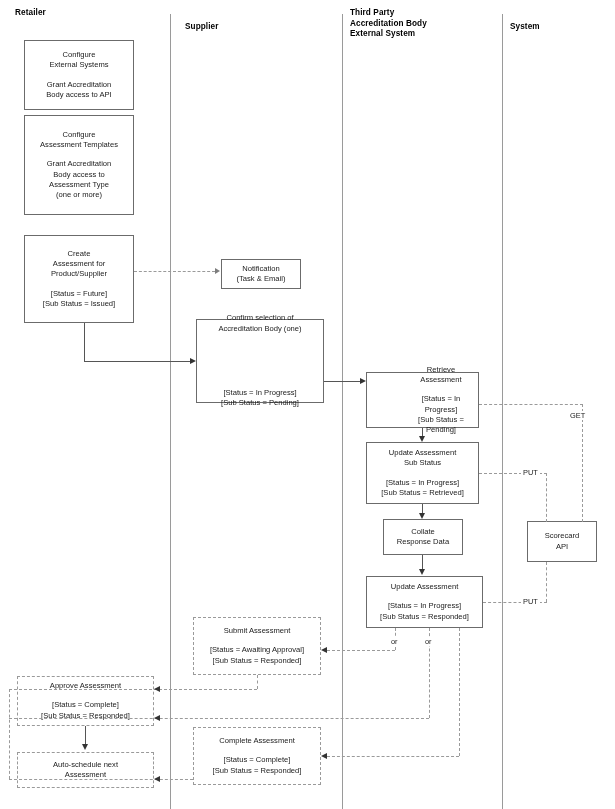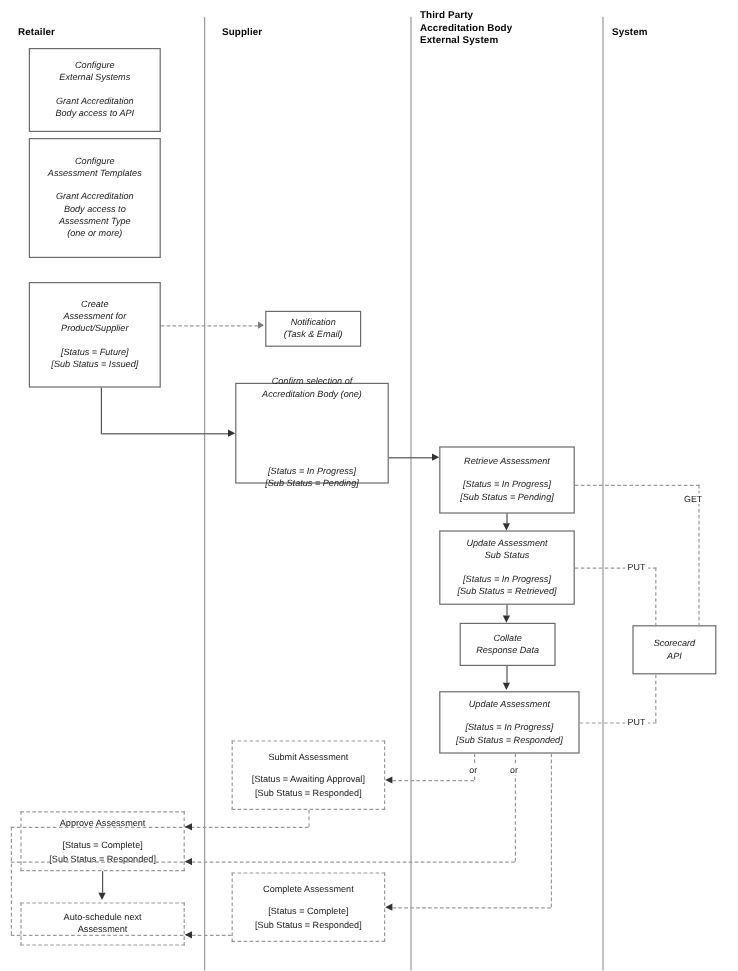--- a/index.html
+++ b/index.html
@@ -42,21 +42,20 @@
     align-items: center;
     justify-content: center;
     text-align: center;
     font-size: 7.6px;
     line-height: 10.3px;
     color: #1a1a1a;
     padding: 2px 3px;
   }
   .node.solid {
     border: 1px solid #6b6b6b;
-    font-style: italic;
   }
   .node.dashed {
     border: 1px dashed #9a9a9a;
   }
   .node .title-block {
     white-space: pre-line;
   }
   .node .status-block {
     white-space: pre-line;
     margin-top: 9px;
@@ -111,21 +110,21 @@
     background: #ffffff;
     padding: 0 2px;
     white-space: nowrap;
   }
 </style>
 </head>
 <body>
 
 <div id="canvas">
 
-  <div class="lane-title" style="left:15px; top:22px; width:140px;">Retailer</div>
+  <div class="lane-title" style="left:15px; top:8px; width:140px;">Retailer</div>
   <div class="lane-title" style="left:185px; top:22px; width:145px;">Supplier</div>
   <div class="lane-title" style="left:350px; top:8px; width:148px; white-space:pre-line;">Third Party
 Accreditation Body
 External System</div>
   <div class="lane-title" style="left:510px; top:22px; width:100px;">System</div>
 
   <div class="lane-divider" style="left:170px; top:14px; height:795px;"></div>
   <div class="lane-divider" style="left:342px; top:14px; height:795px;"></div>
   <div class="lane-divider" style="left:502px; top:14px; height:795px;"></div>
 
@@ -181,21 +180,21 @@
     <div class="status-block">[Status = Awaiting Approval]
 [Sub Status = Responded]</div>
   </div>
 
   <div class="node dashed" style="left:193px; top:727px; width:128px; height:58px;">
     <div class="title-block">Complete Assessment</div>
     <div class="status-block">[Status = Complete]
 [Sub Status = Responded]</div>
   </div>
 
-  <div class="node solid" style="left:366px; top:372px; width:113px; height:56px;">
+  <div class="node solid" style="left:366px; top:372px; width:113px; height:56px;padding-left:40px;">
     <div class="title-block">Retrieve Assessment</div>
     <div class="status-block">[Status = In Progress]
 [Sub Status = Pending]</div>
   </div>
 
   <div class="node solid" style="left:366px; top:442px; width:113px; height:62px;">
     <div class="title-block">Update Assessment
 Sub Status</div>
     <div class="status-block">[Status = In Progress]
 [Sub Status = Retrieved]</div>

